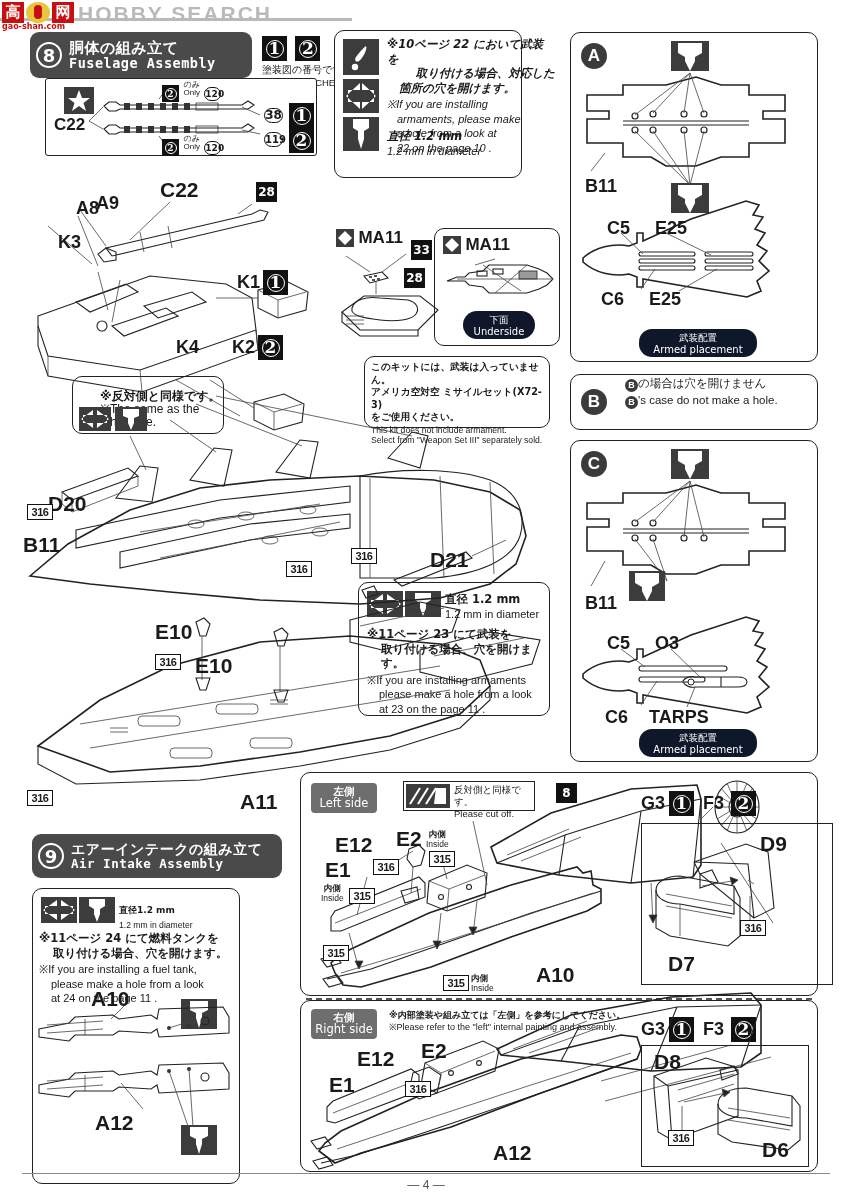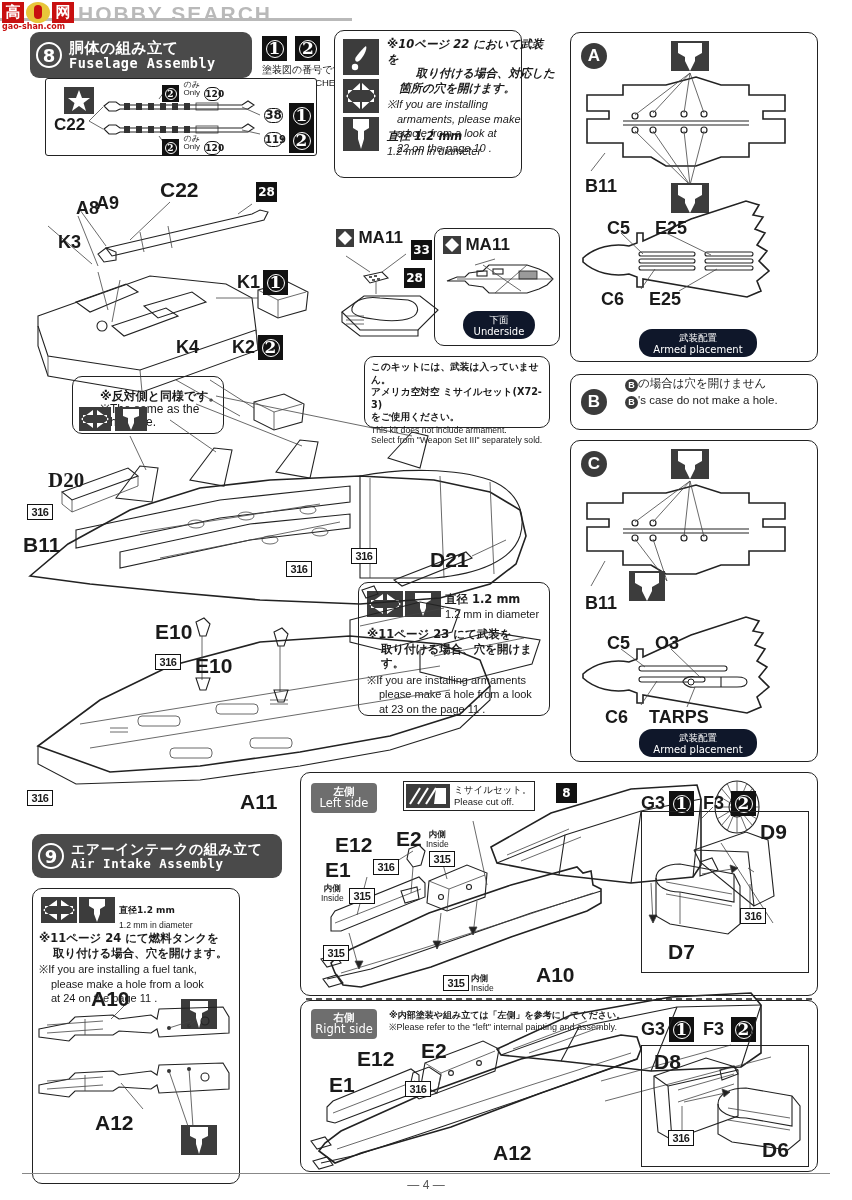--- a/index.html
+++ b/index.html
@@ -565,21 +565,21 @@
   <div class="numbox" style="left:256px; top:182px;">28</div>
   <div class="part-label" style="left:76px; top:198px;">A8</div>
   <div class="part-label" style="left:96px; top:193px;">A9</div>
   <div class="part-label" style="left:58px; top:232px;">K3</div>
   <div class="part-label" style="left:237px; top:272px;">K1</div>
   <div class="schemebox" style="left:263px; top:270px;"><span class="inner">1</span></div>
   <div class="part-label" style="left:176px; top:337px;">K4</div>
   <div class="part-label" style="left:232px; top:337px;">K2</div>
   <div class="schemebox" style="left:258px; top:335px;"><span class="inner">2</span></div>
 
-  <div class="part-label lg" style="left:48px; top:468px;font-family:Liberation Serif, serif;">D20</div>
+  <div class="part-label lg" style="left:48px; top:492px;">D20</div>
   <div class="clrbox" style="left:27px; top:504px; width:26px;">316</div>
   <div class="part-label lg" style="left:23px; top:533px;">B11</div>
   <div class="clrbox" style="left:286px; top:561px; width:26px;">316</div>
   <div class="clrbox" style="left:351px; top:548px; width:26px;">316</div>
   <div class="part-label lg" style="left:430px; top:548px;text-align:right;">D21</div>
 
   <div class="part-label lg" style="left:155px; top:620px;">E10</div>
   <div class="clrbox" style="left:155px; top:654px; width:26px;">316</div>
   <div class="part-label lg" style="left:195px; top:654px;">E10</div>
   <div class="clrbox" style="left:27px; top:790px; width:26px;">316</div>
@@ -666,21 +666,21 @@
         <svg width="44" height="24" viewBox="0 0 44 24">
           <g stroke="#fff" stroke-width="2">
             <line x1="4" y1="20" x2="14" y2="4"></line>
               <line x1="12" y1="20" x2="22" y2="4"></line>
             <line x1="20" y1="20" x2="30" y2="4"></line>
           </g>
           <polygon points="30,4 40,4 40,20 28,20" fill="#fff"></polygon>
         </svg>
       </div>
       <div style="position:absolute; left:50px; top:2px; font-size:9.5px; line-height:12px;">
-        <span class="jp" style="display:block;">ミサイルセット。</span>
+        <span class="jp" style="display:block;">反対側と同様です。</span>
         <span style="display:block;">Please cut off.</span>
       </div>
     </div>
 
     <svg width="518" height="224">
 
       <path class="ln2" d="M30,190 L36,184 L50,176 L128,140 L210,112 L276,94 L282,100 L290,98 L292,112 L300,116 L300,130 L286,138 L210,164 L130,194 L60,214 L42,212 L34,200 Z" fill="#fff"></path>
       <path class="ln" d="M26,206 L70,196 L150,168 L230,140 L300,118"></path>
       <path class="thin" d="M40,200 L120,176 L220,144 L292,120"></path>
 
@@ -761,21 +761,21 @@
       <span class="jp" style="display:block; font-weight:bold;">内側</span>
       <span style="display:block;">Inside</span>
     </div>
 
     <div class="numbox" style="left:255px; top:10px;">8</div>
     <div class="part-label" style="left:340px; top:20px;">G3</div>
     <div class="schemebox" style="left:368px; top:18px;"><span class="inner">1</span></div>
     <div class="part-label" style="left:402px; top:20px;">F3</div>
     <div class="schemebox" style="left:430px; top:18px;"><span class="inner">2</span></div>
 
-    <div style="position:absolute; left:340px; top:38px; width:168px; height:162px; border:1.3px solid #222;">
+    <div style="position:absolute; left:340px; top:50px; width:192px; height:162px; border:1.3px solid #222;">
       <svg width="168" height="162">
         <path class="ln" d="M52,38 L104,20 L126,28 L132,84 L112,94 L106,40 Z" fill="#fff"></path>
         <path class="ln" d="M52,38 L58,50 L112,94"></path>
         <path class="ln" d="M58,50 L70,46 L76,58 L58,64 Z" fill="#fff"></path>
         <path class="ln" d="M14,66 C14,58 24,52 38,52 L92,62 L98,74 L98,112 L86,122 L28,112 L14,104 Z" fill="#fff"></path>
         <path class="ln" d="M14,66 C14,74 24,80 38,80 L92,90 L92,62"></path>
         <path class="thin" d="M24,70 L90,82 M24,82 L90,94 M38,80 L38,112"></path>
         <path class="thin" d="M106,56 L112,60"></path>
         <g class="thin">
           <line x1="60" y1="62" x2="96" y2="56"></line>

